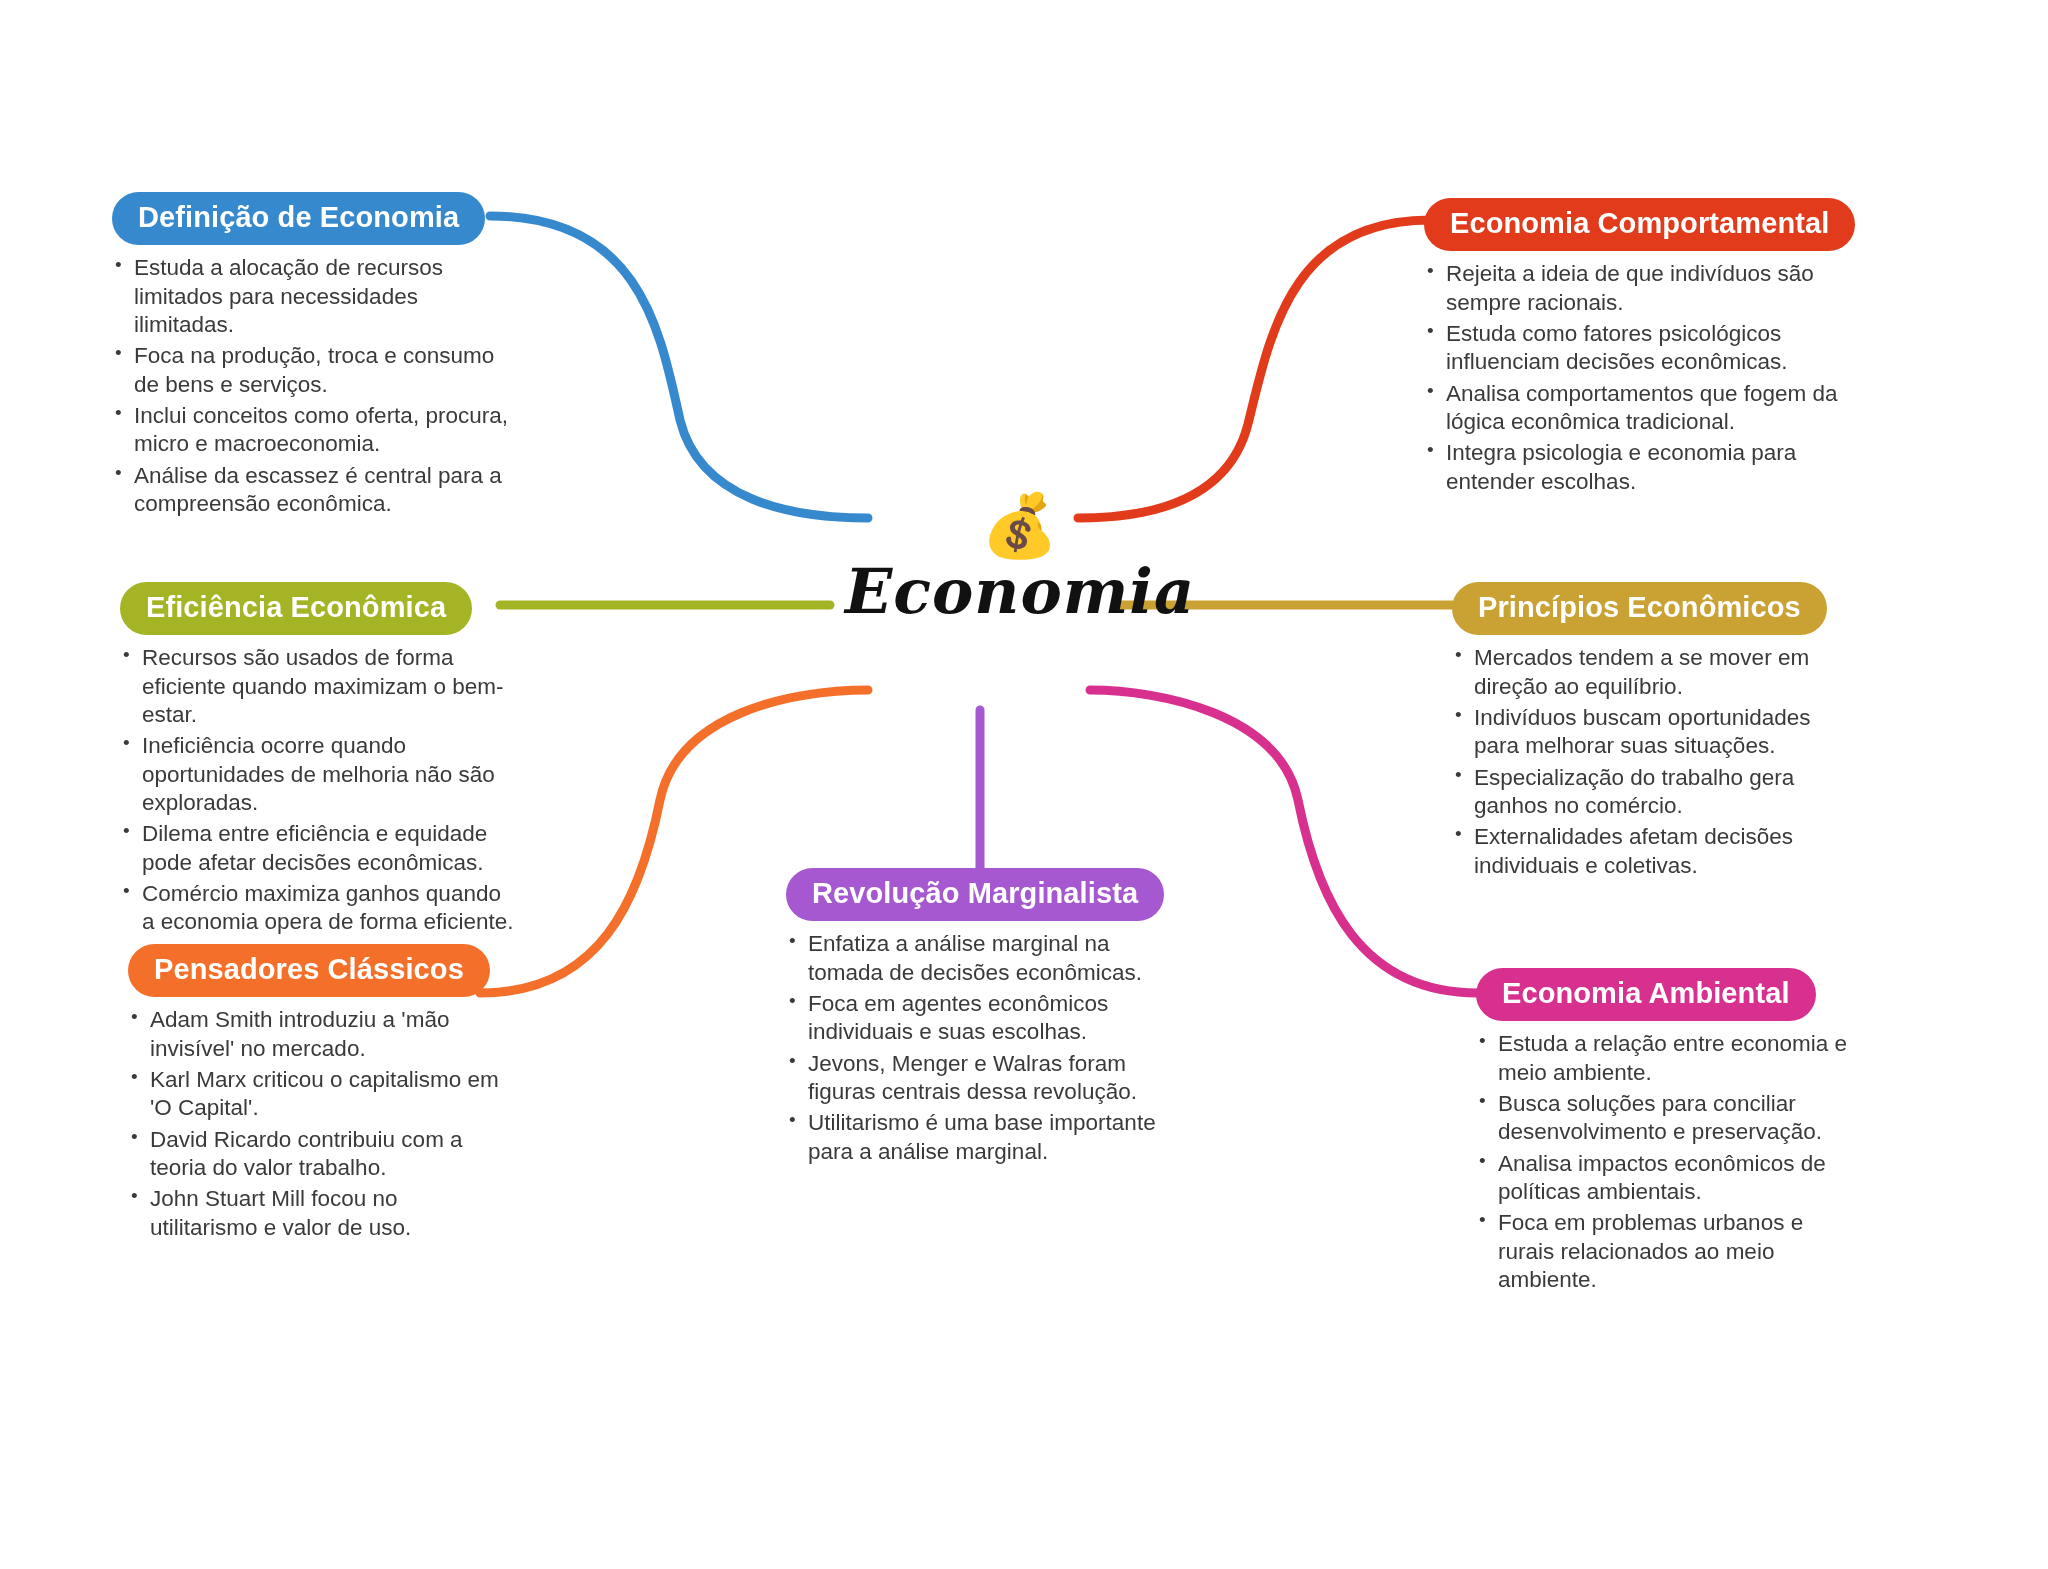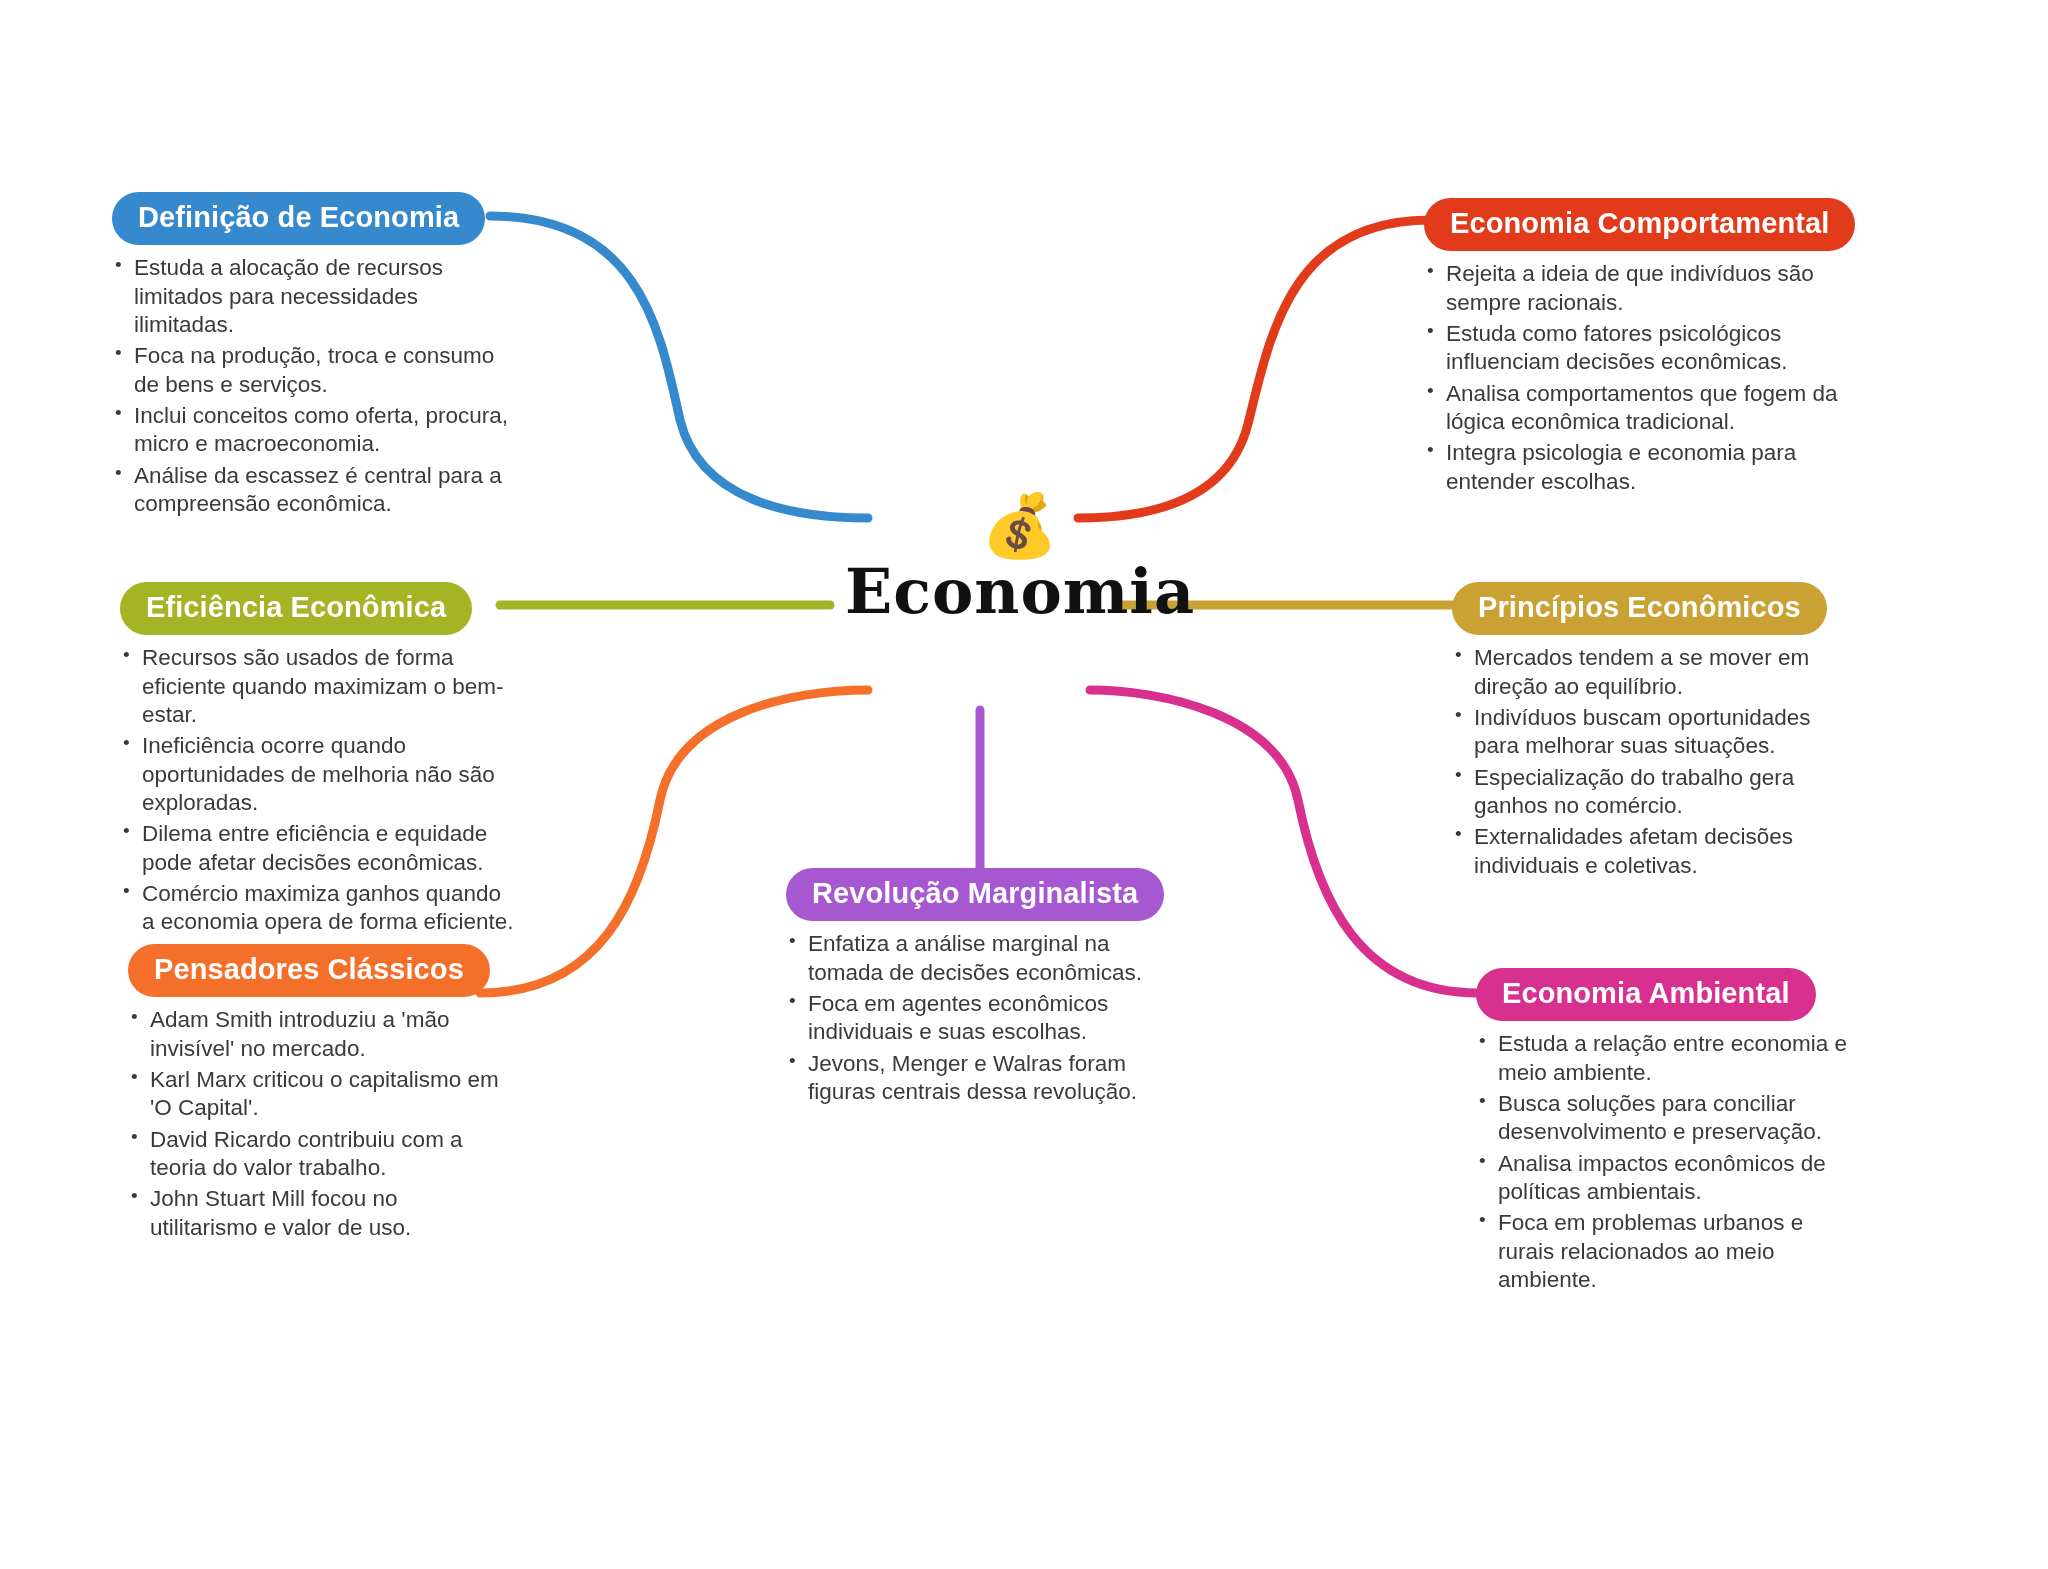--- a/index.html
+++ b/index.html
@@ -24,20 +24,21 @@
     width: 400px;
     text-align: center;
   }
   .hub-icon {
     font-size: 62px; line-height: 1;
     display: block;
     margin-bottom: 2px;
   }
   .hub-title {
     font-family: "DejaVu Serif", serif;
+    font-style: italic;
     font-weight: 700;
     font-size: 62px;
     letter-spacing: 1px;
     color: #111111;
     line-height: 1.05;
   }
 
   
   .node { position: absolute; }
   .node-pill {
@@ -167,20 +168,21 @@
   </div>
 
   <div class="node" id="node-marginalista">
     <div class="node-pill-wrap">
       <span class="node-pill" style="background-color: rgb(165, 88, 207);">Revolução Marginalista</span>
     </div>
     <ul class="bullets">
       <li>Enfatiza a análise marginal na tomada de decisões econômicas.</li>
       <li>Foca em agentes econômicos individuais e suas escolhas.</li>
       <li>Jevons, Menger e Walras foram figuras centrais dessa revolução.</li>
+      <li>Utilitarismo é uma base importante para a análise marginal.</li>
     </ul>
   </div>
 
   <div class="node" id="node-ambiental">
     <div class="node-pill-wrap">
       <span class="node-pill" style="background-color: rgb(216, 48, 143);">Economia Ambiental</span>
     </div>
     <ul class="bullets">
       <li>Estuda a relação entre economia e meio ambiente.</li>
       <li>Busca soluções para conciliar desenvolvimento e preservação.</li>

